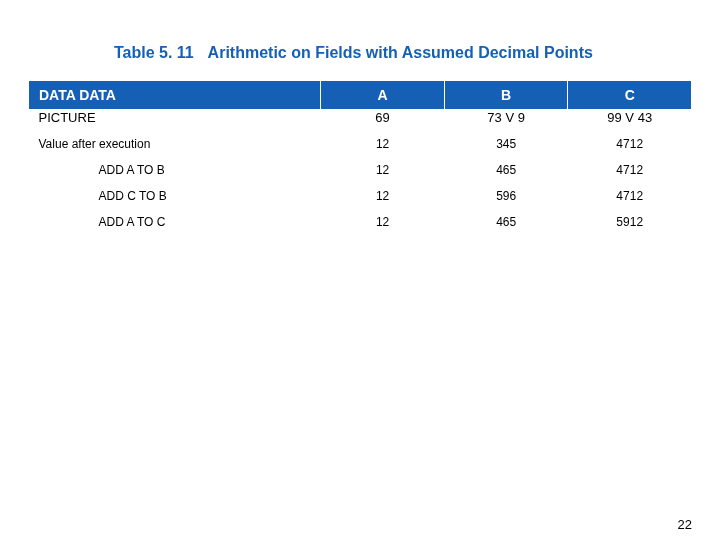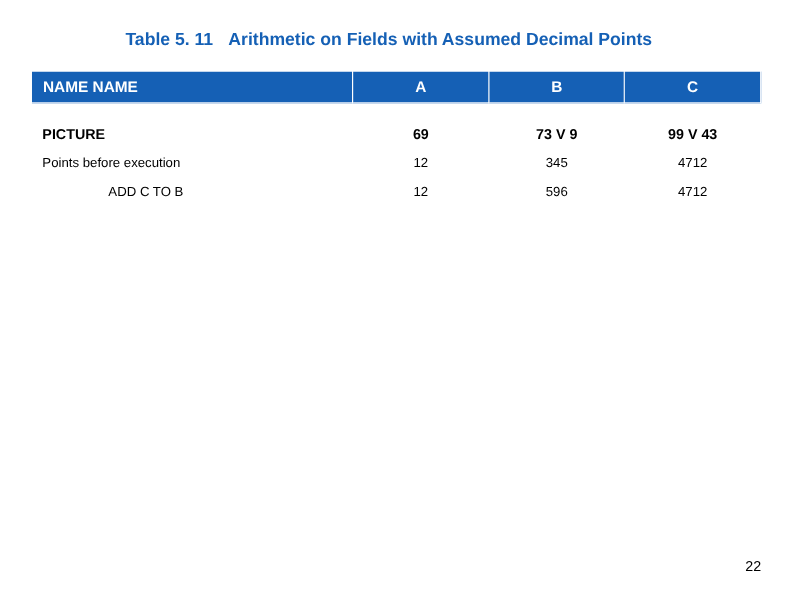--- a/index.html
+++ b/index.html
@@ -13,21 +13,21 @@
     position: relative;
   }
   .page {
     padding: 24px 28px 0 28px;
     box-sizing: border-box;
   }
   .caption {
     color: #1560b5;
     font-size: 16px;
     font-weight: bold;
-    margin: 4px 0 18px 0;
+    margin: 20px 0 18px 0;
     text-align: left;
     padding-left: 86px;
   }
   .tnum { margin-right: 10px; }
   table.arith {
     border-collapse: collapse;
     width: 100%;
     font-size: 13px;
   }
   table.arith th, table.arith td {
@@ -38,23 +38,23 @@
     text-align: left;
   }
   tr.header-row th {
     background: #1560b5;
     color: #fff;
     font-weight: bold;
     font-size: 14px;
     border: 1px solid #fff;
   }
   tr.sub-row td {
-    font-weight: bold;
+    font-weight: normal;
     font-size: 13px;
-    padding-top: 20px;
+    padding-top: 0;
     padding-bottom: 6px;
   }
   tr.value-row td {
     font-size: 12px;
   }
   tr.section-label td {
     font-size: 12px;
     padding-top: 10px;
     padding-bottom: 6px;
   }
@@ -64,21 +64,21 @@
     padding-bottom: 6px;
   }
   tr.op-row td.first {
     padding-left: 70px;
   }
   col.first-col { width: 44%; }
   col.data-col  { width: 18.6%; }
 
   .page-number {
     position: absolute;
-    bottom: 18px;
+    bottom: 8px;
     right: 28px;
     font-size: 13px;
     color: #000;
   }
 </style>
 </head>
 <body>
 
 <div class="page">
   <div class="caption">
@@ -88,40 +88,52 @@
 
   <table class="arith">
     <colgroup>
       <col class="first-col">
         <col class="data-col">
         <col class="data-col">
         <col class="data-col">
     </colgroup>
     <tbody>
         <tr class="header-row">
-      <th class="first">NAME NAME</th>
+      <th class="first">DATA DATA</th>
       <th>A</th>
       <th>B</th>
       <th>C</th>
     </tr>
     <tr class="sub-row">
       <td class="first">PICTURE</td>
       <td>69</td>
       <td>73 V 9</td>
       <td>99 V 43</td>
     </tr>
     <tr class="value-row">
-      <td class="first">Points before execution</td>
+      <td class="first">Value after execution</td>
       <td>12</td>
       <td>345</td>
+      <td>4712</td>
+    </tr>
+    <tr class="op-row">
+      <td class="first">ADD A TO B</td>
+      <td>12</td>
+      <td>465</td>
       <td>4712</td>
     </tr>
     <tr class="op-row">
       <td class="first">ADD C TO B</td>
       <td>12</td>
       <td>596</td>
       <td>4712</td>
     </tr>
+    <tr class="op-row">
+      <td class="first">ADD A TO C</td>
+      <td>12</td>
+      <td>465</td>
+      <td>5912</td>
+    </tr>
   </tbody>
     </table>
 </div>
 
 <div class="page-number">22</div>
 
 </body></html>

